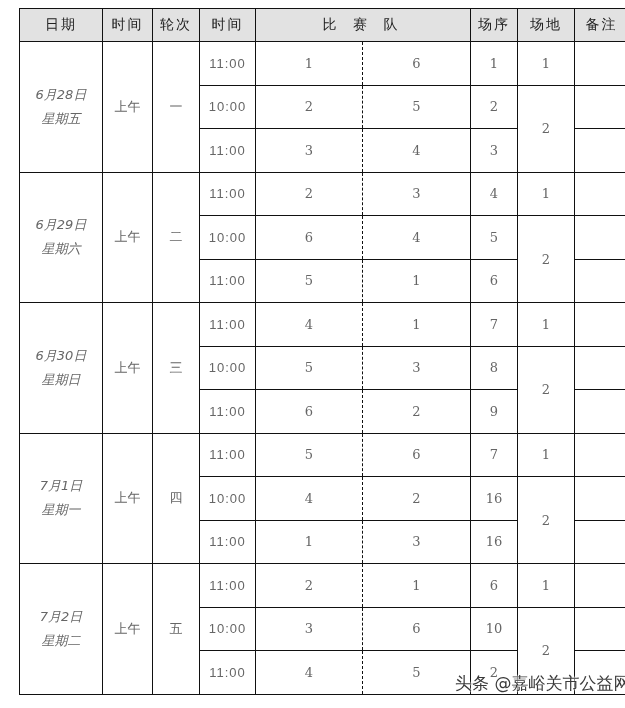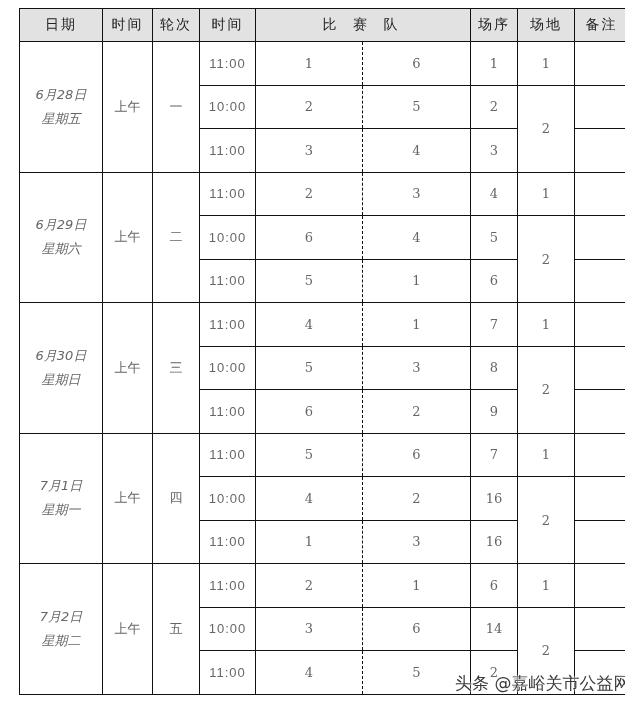--- a/index.html
+++ b/index.html
@@ -190,21 +190,21 @@
         <td class="team-a">2</td>
         <td class="team-b">1</td>
         <td>6</td>
         <td>1</td>
         <td></td>
       </tr>
       <tr>
         <td class="time">10:00</td>
         <td class="team-a">3</td>
         <td class="team-b">6</td>
-        <td>14</td>
+        <td>10</td>
         <td rowspan="2">2</td>
         <td></td>
       </tr>
       <tr>
         <td class="time">11:00</td>
         <td class="team-a">4</td>
         <td class="team-b">5</td>
         <td>2</td>
         <td></td>
       </tr>

